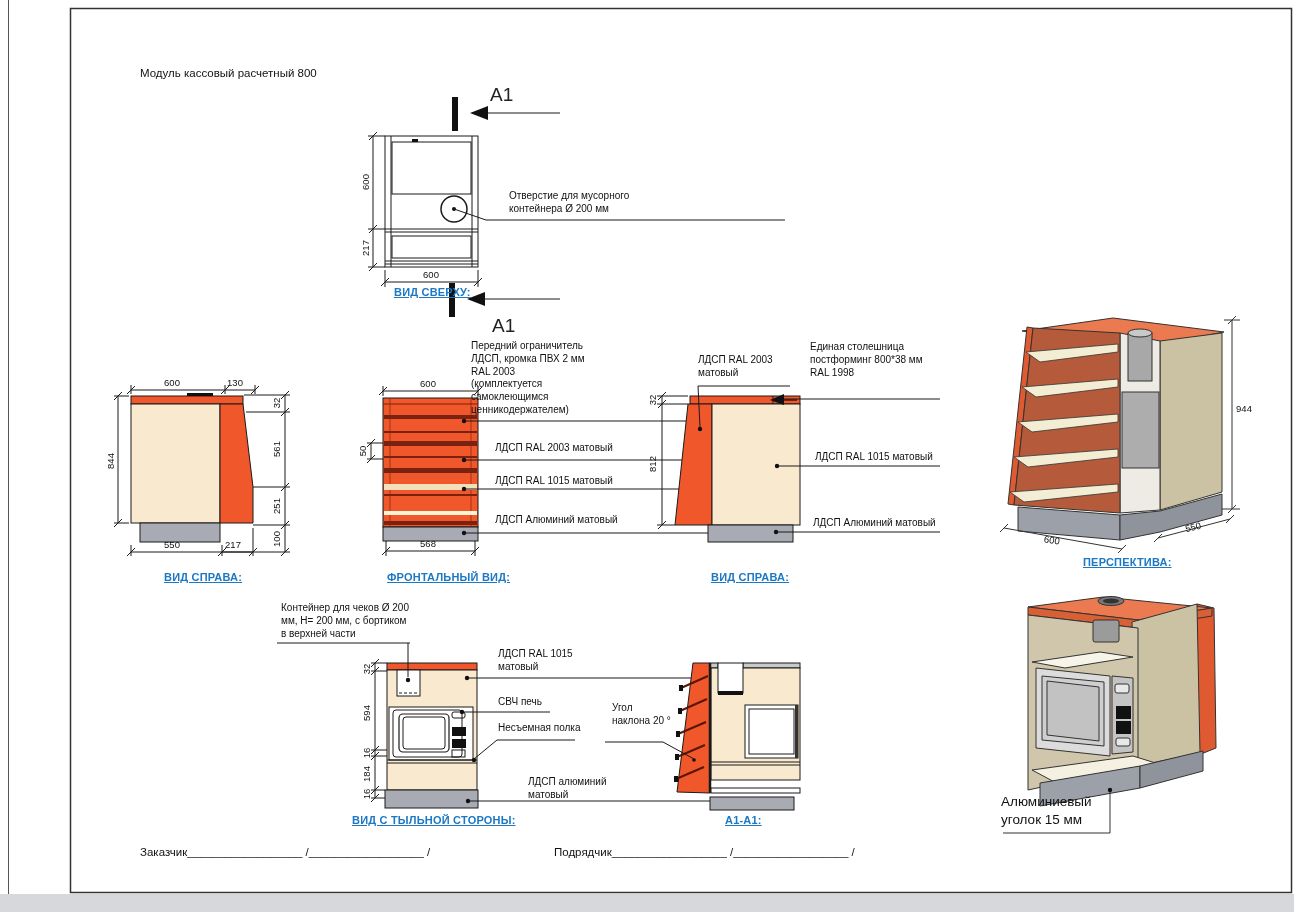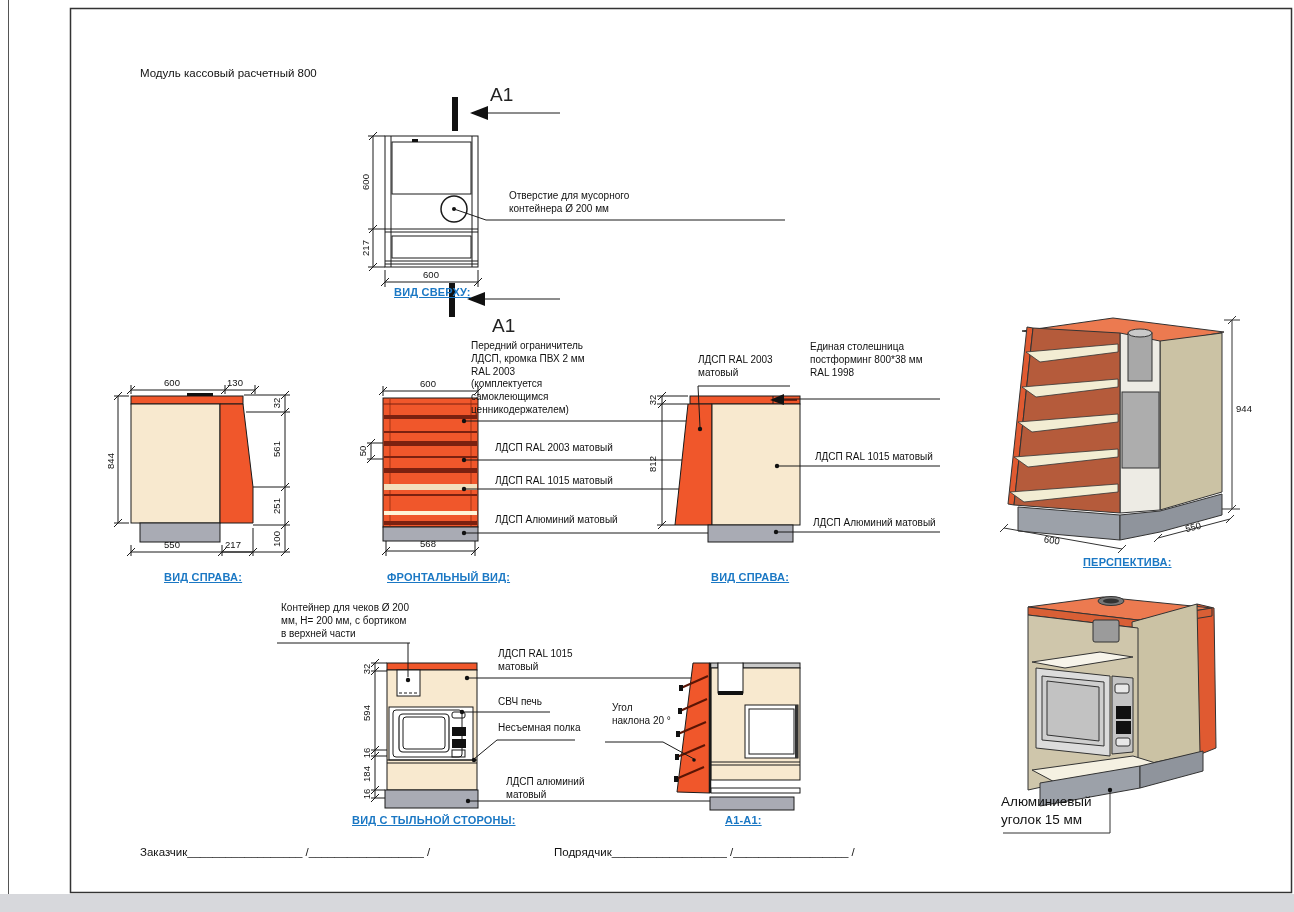--- a/index.html
+++ b/index.html
@@ -302,21 +302,21 @@
 в верхней части</div>
   <div class="dimv" style="left:366px;top:669px">32</div>
   <div class="dimv" style="left:366px;top:713px">594</div>
   <div class="dimv" style="left:366px;top:753px">16</div>
   <div class="dimv" style="left:366px;top:774px">184</div>
   <div class="dimv" style="left:366px;top:794px">16</div>
   <div class="lbl" style="left:498px;top:648px">ЛДСП RAL 1015
 матовый</div>
   <div class="lbl" style="left:498px;top:696px">СВЧ печь</div>
   <div class="lbl" style="left:498px;top:722px">Несъемная полка</div>
-  <div class="lbl" style="left:506px;top:776px">ЛДСП алюминий
+  <div class="lbl" style="left:528px;top:776px">ЛДСП алюминий
 матовый</div>
   <div class="vtitle" style="left:352px;top:814px">ВИД С ТЫЛЬНОЙ СТОРОНЫ:</div>
 
   <div class="lbl" style="left:612px;top:702px">Угол
 наклона 20 °</div>
   <div class="vtitle" style="left:725px;top:814px">А1-А1:</div>
 
   <div class="lbl big" style="left:1001px;top:793px">Алюминиевый
 уголок 15 мм</div>
 

